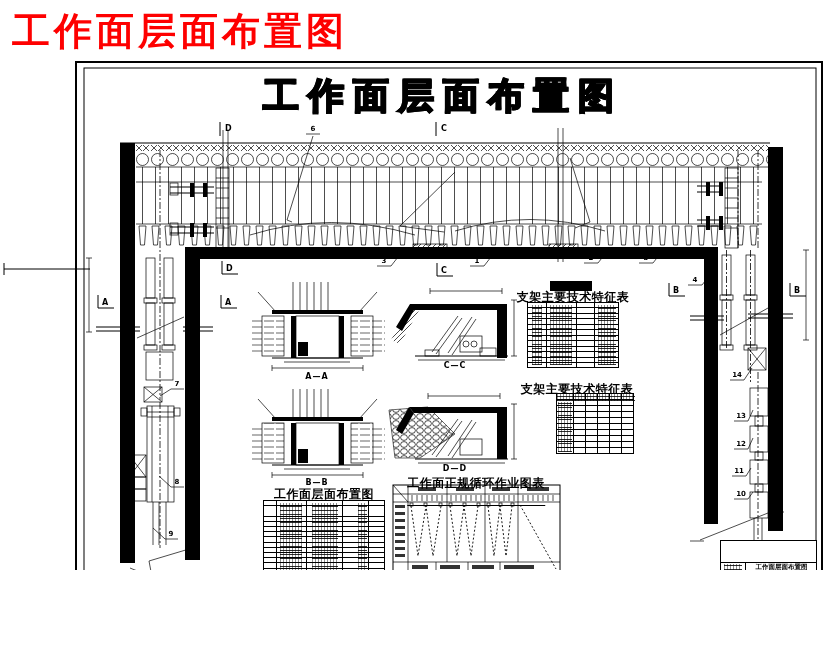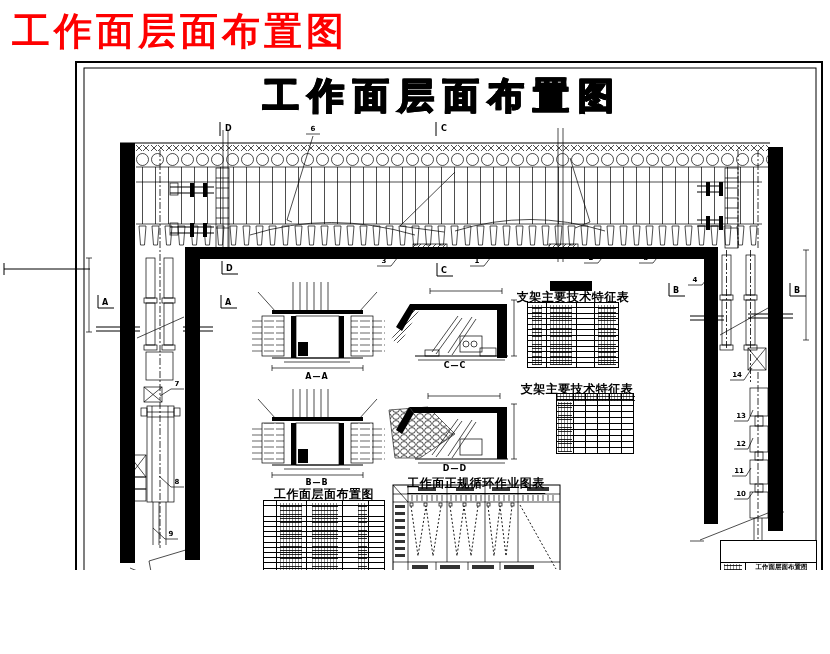--- a/index.html
+++ b/index.html
@@ -17,21 +17,21 @@
   .call{font-size:7px;font-weight:bold;text-anchor:middle;}
   .seclab{font-size:8px;font-weight:bold;text-anchor:middle;letter-spacing:1px;}
 
   .red-title{position:absolute;left:12px;top:6px;color:#fe0000;font-size:38px;font-weight:bold;
              letter-spacing:4px;font-family:"DejaVu Serif","DejaVu Sans",serif;white-space:nowrap;}
   .hollow-title{position:absolute;left:263px;top:72px;font-size:36px;font-weight:900;color:#fff;
                 letter-spacing:9px;white-space:nowrap;-webkit-text-stroke:2px #000;
                 text-shadow:1px 0 #000,-1px 0 #000,0 1px #000,0 -1px #000;}
   .cap{position:absolute;font-size:12px;font-weight:bold;color:#000;transform:translateX(-50%);
        white-space:nowrap;letter-spacing:.5px;}
-  .cap.u{border-bottom:1px solid #000;padding-bottom:1px;}
+  .cap.u{border-bottom:1px solid #000;padding-bottom:13px;}
   .tbl{position:absolute;border:1px solid #000;box-sizing:border-box;background-color:#fff;}
   .vl{position:absolute;top:0;bottom:0;width:1px;background:#000;}
   .blob{position:absolute;background-image:
         repeating-linear-gradient(0deg,rgba(0,0,0,.82) 0 1.5px,rgba(0,0,0,0) 1.5px 4px),
         repeating-linear-gradient(90deg,rgba(0,0,0,.45) 0 1px,rgba(0,0,0,0) 1px 3px);}
   .tb-text{position:absolute;font-size:6.5px;font-weight:bold;text-align:center;color:#000;
            white-space:nowrap;}
 </style>
 </head>
 <body>

